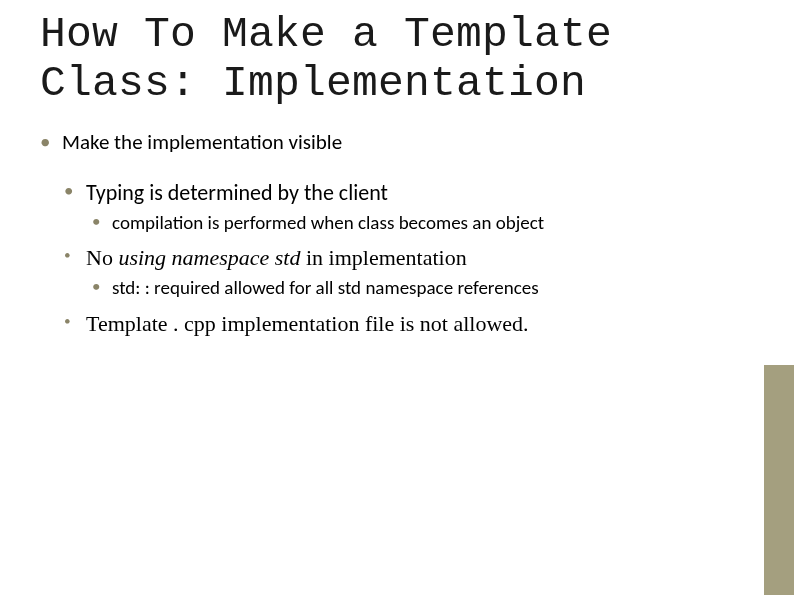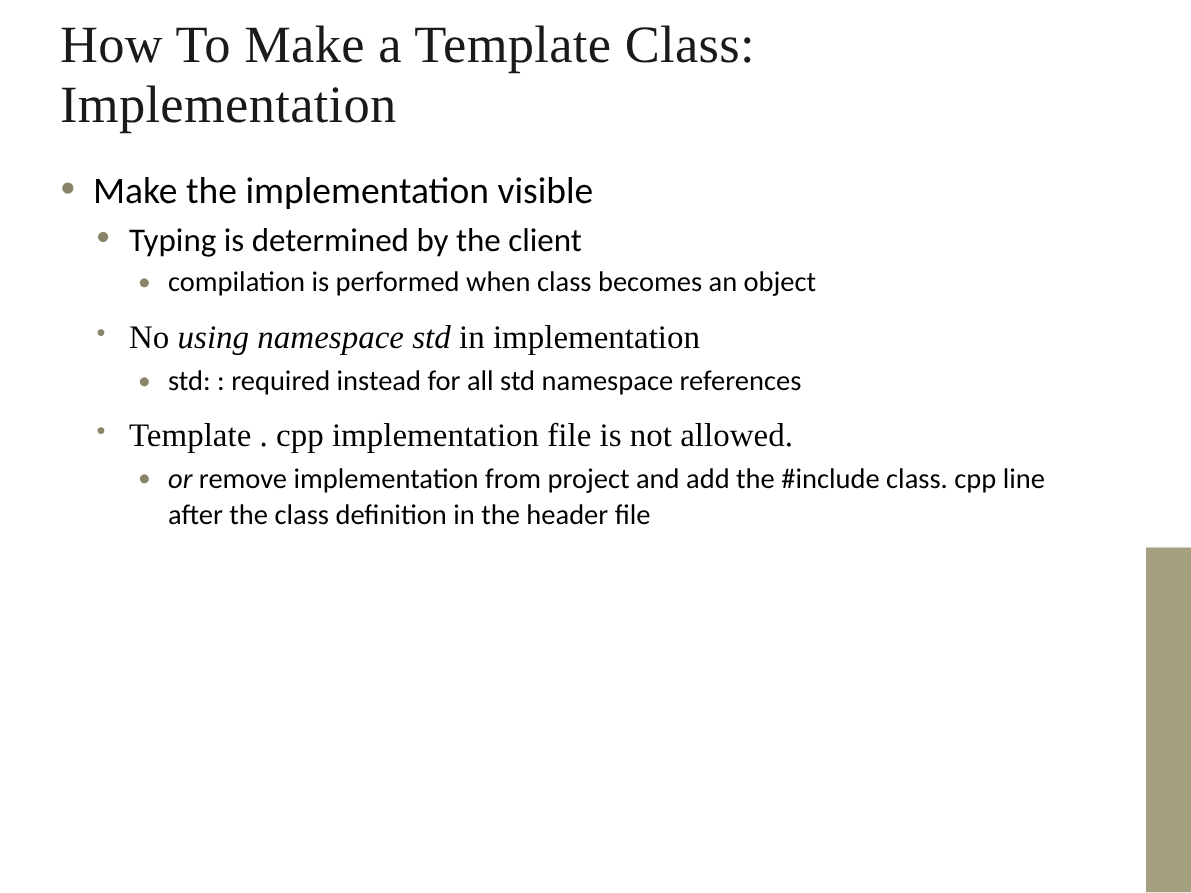--- a/index.html
+++ b/index.html
@@ -10,41 +10,41 @@
     font-family: Calibri, "Segoe UI", Arial, sans-serif;
     color: #000;
     position: relative;
     overflow: hidden;
   }
   .slide {
     padding: 10px 40px 0 40px;
     width: 760px;
   }
   .title {
-    font-family: Liberation Serif, serif;
+    font-family: Liberation Mono, monospace;
     font-weight: 400;
-    font-size: 35px;
+    font-size: 43px;
     line-height: 1.15;
     color: #1a1a1a;
     margin-bottom: 20px;
     letter-spacing: 0.2px;
   }
   ul { list-style: none; }
   li { position: relative; }
   .bullet::before {
     content: "•";
     position: absolute;
     left: 0;
     color: #8a8468;
   }
   
   .l1 {
-    font-size: 25px;
+    font-size: 21px;
     padding-left: 22px;
-    margin-bottom: 4px;
+    margin-bottom: 24px;
     line-height: 1.25;
   }
   .l1.bullet::before { font-size: 21px; top: 0; }
   
   .l2 {
     font-size: 22px;
     padding-left: 22px;
     margin-left: 24px;
     margin-bottom: 4px;
     line-height: 1.25;
@@ -89,27 +89,24 @@
 
     <li class="l3 bullet">
       <span>compilation is performed when class becomes an object</span>
     </li>
 
     <li class="l2 bullet spacer-before-l2">
       <span>No </span><em class="it">using namespace std</em><span> in implementation</span>
     </li>
 
     <li class="l3 bullet">
-      <span>std: : required instead for all std namespace references</span>
+      <span>std: : required allowed for all std namespace references</span>
     </li>
 
     <li class="l2 bullet spacer-before-l2">
       <span>Template . cpp implementation file is not allowed.</span>
     </li>
 
 
-    <li class="l3 bullet">
-      <em class="it">or</em><span> remove implementation from project and add the #include class. cpp line after the class definition in the header file</span>
-    </li>
   </ul>
 </div>
 
 <div class="accent-bar"></div>
 
 </body></html>

